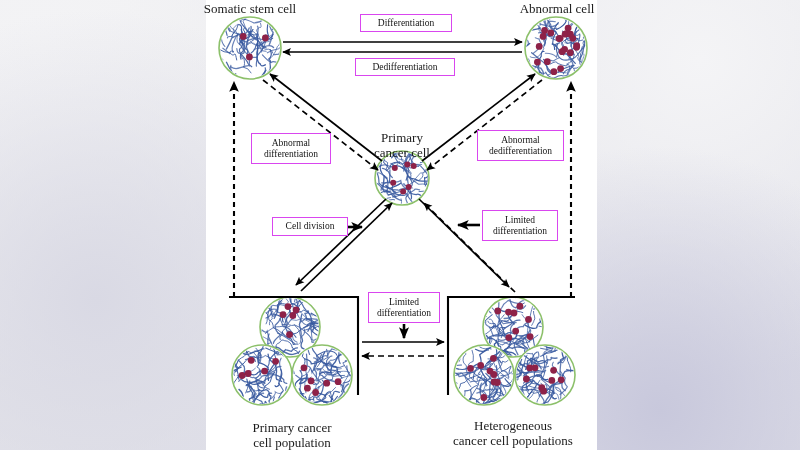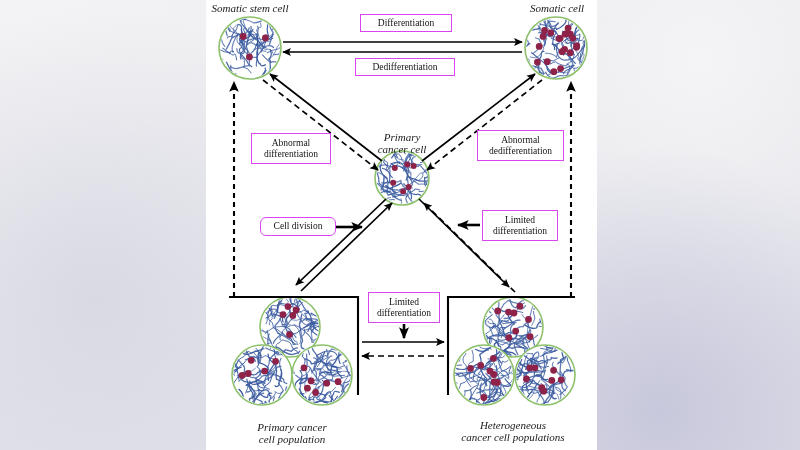--- a/index.html
+++ b/index.html
@@ -23,21 +23,21 @@
     background:#ffffff;
   }
   svg#fig{position:absolute;left:0;top:0;}
   .lbl{
     position:absolute;
     color:#1a1a1a;
     text-align:center;
     line-height:1.12;
     white-space:pre-line;
   }
-  .cap{font-size:11px;font-style:italic;}
+  .cap{font-size:13px;}
   .boxlbl{
     position:absolute;
     border:1px solid #d946ef;
     background:#ffffff;
     color:#141414;
     font-size:9.5px;
     line-height:1.13;
     text-align:center;
     white-space:pre-line;
     display:flex;align-items:center;justify-content:center;
@@ -755,31 +755,31 @@
 
     <line x1="336" y1="227" x2="362" y2="227" stroke="#000" stroke-width="2.6" marker-end="url(#ahs)"></line>
     <line x1="305" y1="155" x2="288" y2="134" stroke="#000" stroke-width="2.6" marker-end="url(#ahs)"></line>
     <line x1="504" y1="152" x2="488" y2="133" stroke="#000" stroke-width="2.6" marker-end="url(#ahs)"></line>
     <line x1="480" y1="225" x2="458" y2="225" stroke="#000" stroke-width="2.6" marker-end="url(#ahs)"></line>
     <line x1="404" y1="324" x2="404" y2="338" stroke="#000" stroke-width="2.6" marker-end="url(#ahs)"></line>
   </g>
 </svg>
 
 <div class="lbl cap" style="left:250px;top:2px;transform:translateX(-50%);">Somatic stem cell</div>
-<div class="lbl cap" style="left:557px;top:2px;transform:translateX(-50%);">Somatic cell</div>
+<div class="lbl cap" style="left:557px;top:2px;transform:translateX(-50%);">Abnormal cell</div>
 <div class="lbl cap" style="left:402px;top:131px;transform:translateX(-50%);">Primary
 cancer cell</div>
 <div class="lbl cap" style="left:292px;top:421px;transform:translateX(-50%);">Primary cancer
 cell population</div>
 <div class="lbl cap" style="left:513px;top:419px;transform:translateX(-50%);">Heterogeneous
 cancer cell populations</div>
 
 <div class="boxlbl" style="left:360px;top:14px;width:92px;height:18px;">Differentiation</div>
 <div class="boxlbl" style="left:355px;top:58px;width:100px;height:18px;">Dedifferentiation</div>
 <div class="boxlbl" style="left:251px;top:133px;width:80px;height:31px;">Abnormal
 differentiation</div>
 <div class="boxlbl" style="left:477px;top:130px;width:87px;height:31px;">Abnormal
 dedifferentiation</div>
-<div class="boxlbl" style="left:260px;top:217px;width:76px;height:19px;border-radius:6px;">Cell division</div>
+<div class="boxlbl" style="left:272px;top:217px;width:76px;height:19px;">Cell division</div>
 <div class="boxlbl" style="left:482px;top:210px;width:76px;height:31px;">Limited
 differentiation</div>
 <div class="boxlbl" style="left:368px;top:292px;width:72px;height:31px;">Limited
 differentiation</div>
 
 </body></html>

